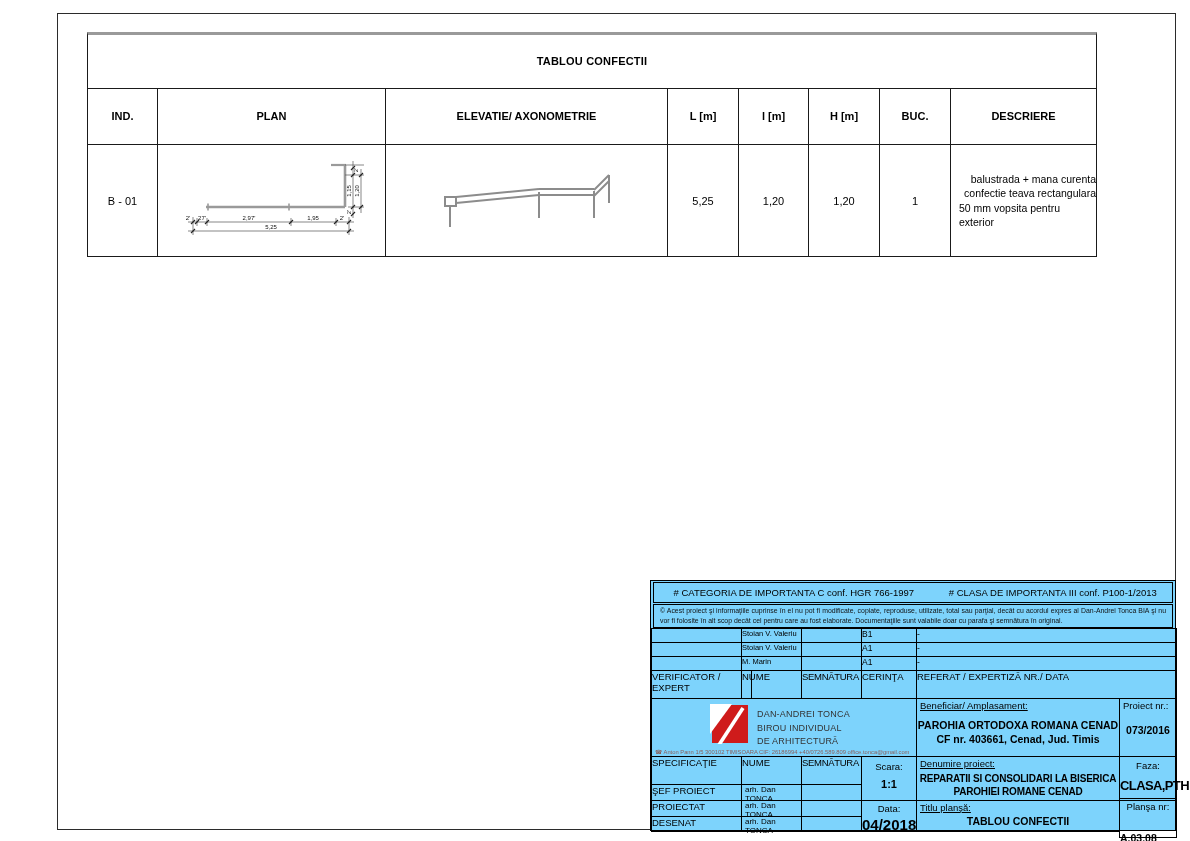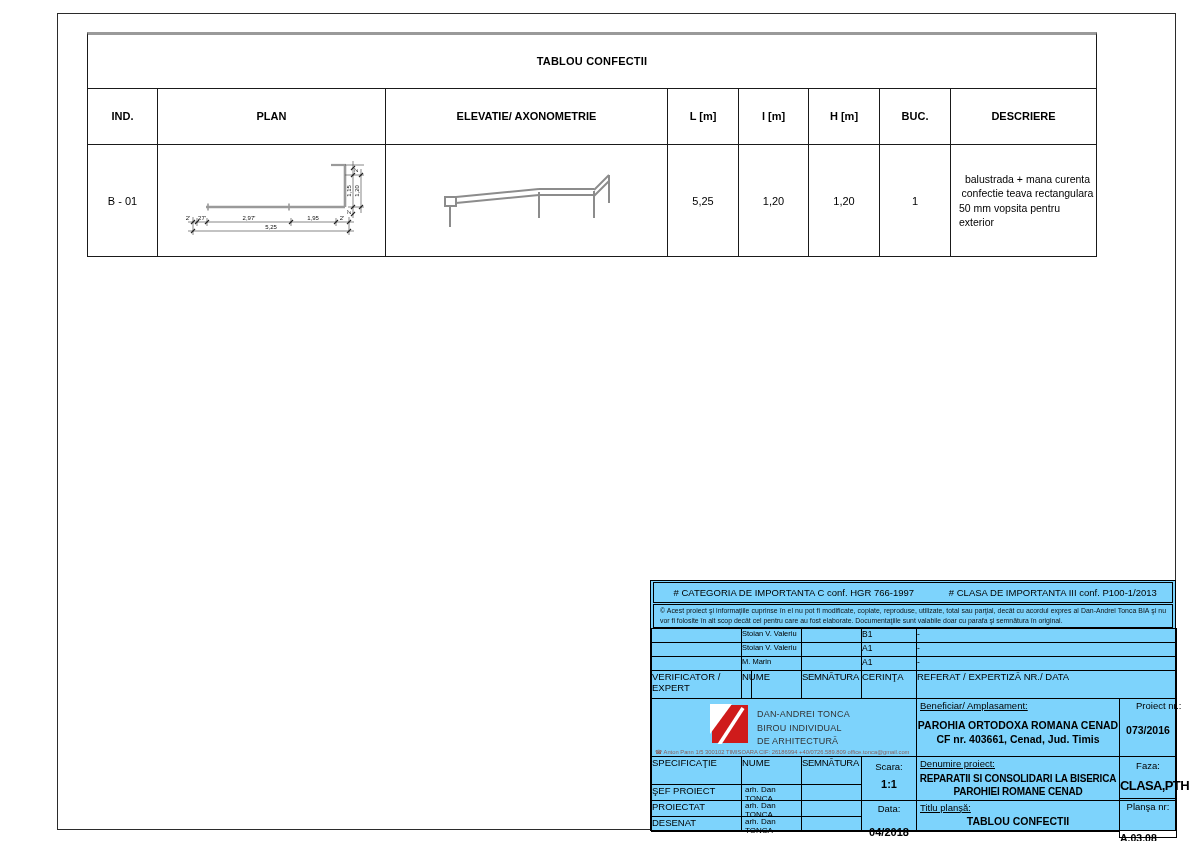--- a/index.html
+++ b/index.html
@@ -10,21 +10,21 @@
   .sheet-frame{border:1.5px solid #2b2b2b;}
   
   .ctable{border:1.5px solid #1a1a1a;border-top:3px solid #9a9a9a;display:flex;flex-direction:column;}
   .ct-title{height:55px;border-bottom:1.5px solid #1a1a1a;display:flex;align-items:center;justify-content:center;
             font-weight:bold;font-size:11px;letter-spacing:.2px;}
   .ct-header{display:flex;height:58px;border-bottom:1.5px solid #1a1a1a;font-weight:bold;font-size:11px;}
   .ct-body{display:flex;flex:1;}
   .cc{box-sizing:border-box;border-right:1.5px solid #1a1a1a;display:flex;align-items:center;justify-content:center;text-align:center;}
   .cc:last-child{border-right:none;flex:1;}
   .num{font-size:11px;}
-  .descr{flex-direction:column;align-items:center;justify-content:center;text-align:left;
+  .descr{flex-direction:column;align-items:flex-end;justify-content:center;text-align:left;
          padding-left:8px;font-size:10.5px;line-height:1.38;}
   
   .tblock{border:1.5px solid #000;background:#7dd3fc;}
   .cell{position:absolute;box-sizing:border-box;border:1px solid #000;font-size:9.5px;}
   .smallname{font-size:7.5px;}
   .cerinta{font-size:8.5px;}
   .u{text-decoration:underline;}
   .b{font-weight:bold;}
   .lbl{padding:1px 3px;display:block;}
   .copytext{font-size:6.9px;line-height:1.5;padding:1px 6px;text-align:justify;color:#111;}
@@ -195,21 +195,21 @@
 
   <div class="cell" style="left:265px;top:117px;width:204px;height:59px;">
     <span class="lbl u">Beneficiar/ Amplasament:</span>
     <div class="b" style="text-align:center;font-size:10.5px;margin-top:7px;line-height:1.3;">
       <div>PAROHIA ORTODOXA ROMANA CENAD</div>
       <div>CF nr. 403661, Cenad, Jud. Timis</div>
     </div>
   </div>
 
   <div class="cell" style="left:468px;top:117px;width:58px;height:59px;">
-    <span class="lbl" style="white-space:nowrap;margin-left:13px;">Proiect nr.:</span>
+    <span class="lbl" style="white-space:nowrap;">Proiect nr.:</span>
     <div class="b" style="text-align:center;font-size:10.5px;margin-top:12px;">073/2016</div>
   </div>
 
   <div class="cell center" style="left:0;top:175px;width:91px;height:29px;">SPECIFICAŢIE</div>
   <div class="cell center" style="left:90px;top:175px;width:61px;height:29px;">NUME</div>
   <div class="cell center" style="left:150px;top:175px;width:61px;height:29px;letter-spacing:-.3px;">SEMNĂTURA</div>
 
   <div class="cell" style="left:210px;top:175px;width:56px;height:45px;">
     <div style="text-align:center;margin-top:4px;">Scara:</div>
     <div class="b" style="text-align:center;font-size:11px;margin-top:6px;">1:1</div>
@@ -235,21 +235,21 @@
   <div class="cell center staffrole" style="left:0;top:219px;width:91px;height:17px;">PROIECTAT</div>
   <div class="cell center staffname" style="left:90px;top:219px;width:61px;height:17px;">arh. Dan TONCA</div>
   <div class="cell" style="left:150px;top:219px;width:61px;height:17px;"></div>
 
   <div class="cell center staffrole" style="left:0;top:235px;width:91px;height:16px;">DESENAT</div>
   <div class="cell center staffname" style="left:90px;top:235px;width:61px;height:16px;">arh. Dan TONCA</div>
   <div class="cell" style="left:150px;top:235px;width:61px;height:16px;"></div>
 
   <div class="cell" style="left:210px;top:219px;width:56px;height:32px;">
     <div style="text-align:center;margin-top:2px;">Data:</div>
-    <div class="b" style="text-align:center;font-size:11px;margin-top:12px;">04/2018</div>
+    <div class="b" style="text-align:center;font-size:15px;margin-top:2px;">04/2018</div>
   </div>
 
   <div class="cell" style="left:265px;top:219px;width:204px;height:32px;">
     <span class="lbl u">Titlu planşă:</span>
     <div class="b" style="text-align:center;font-size:10.5px;margin-top:1px;">TABLOU CONFECTII</div>
   </div>
 
   <div class="cell" style="left:468px;top:217px;width:58px;height:40px;">
     <div style="text-align:center;margin-top:2px;white-space:nowrap;">Planşa nr:</div>
     <div class="b" style="text-align:left;font-size:10.5px;margin-top:20px;">A.03.08</div>

